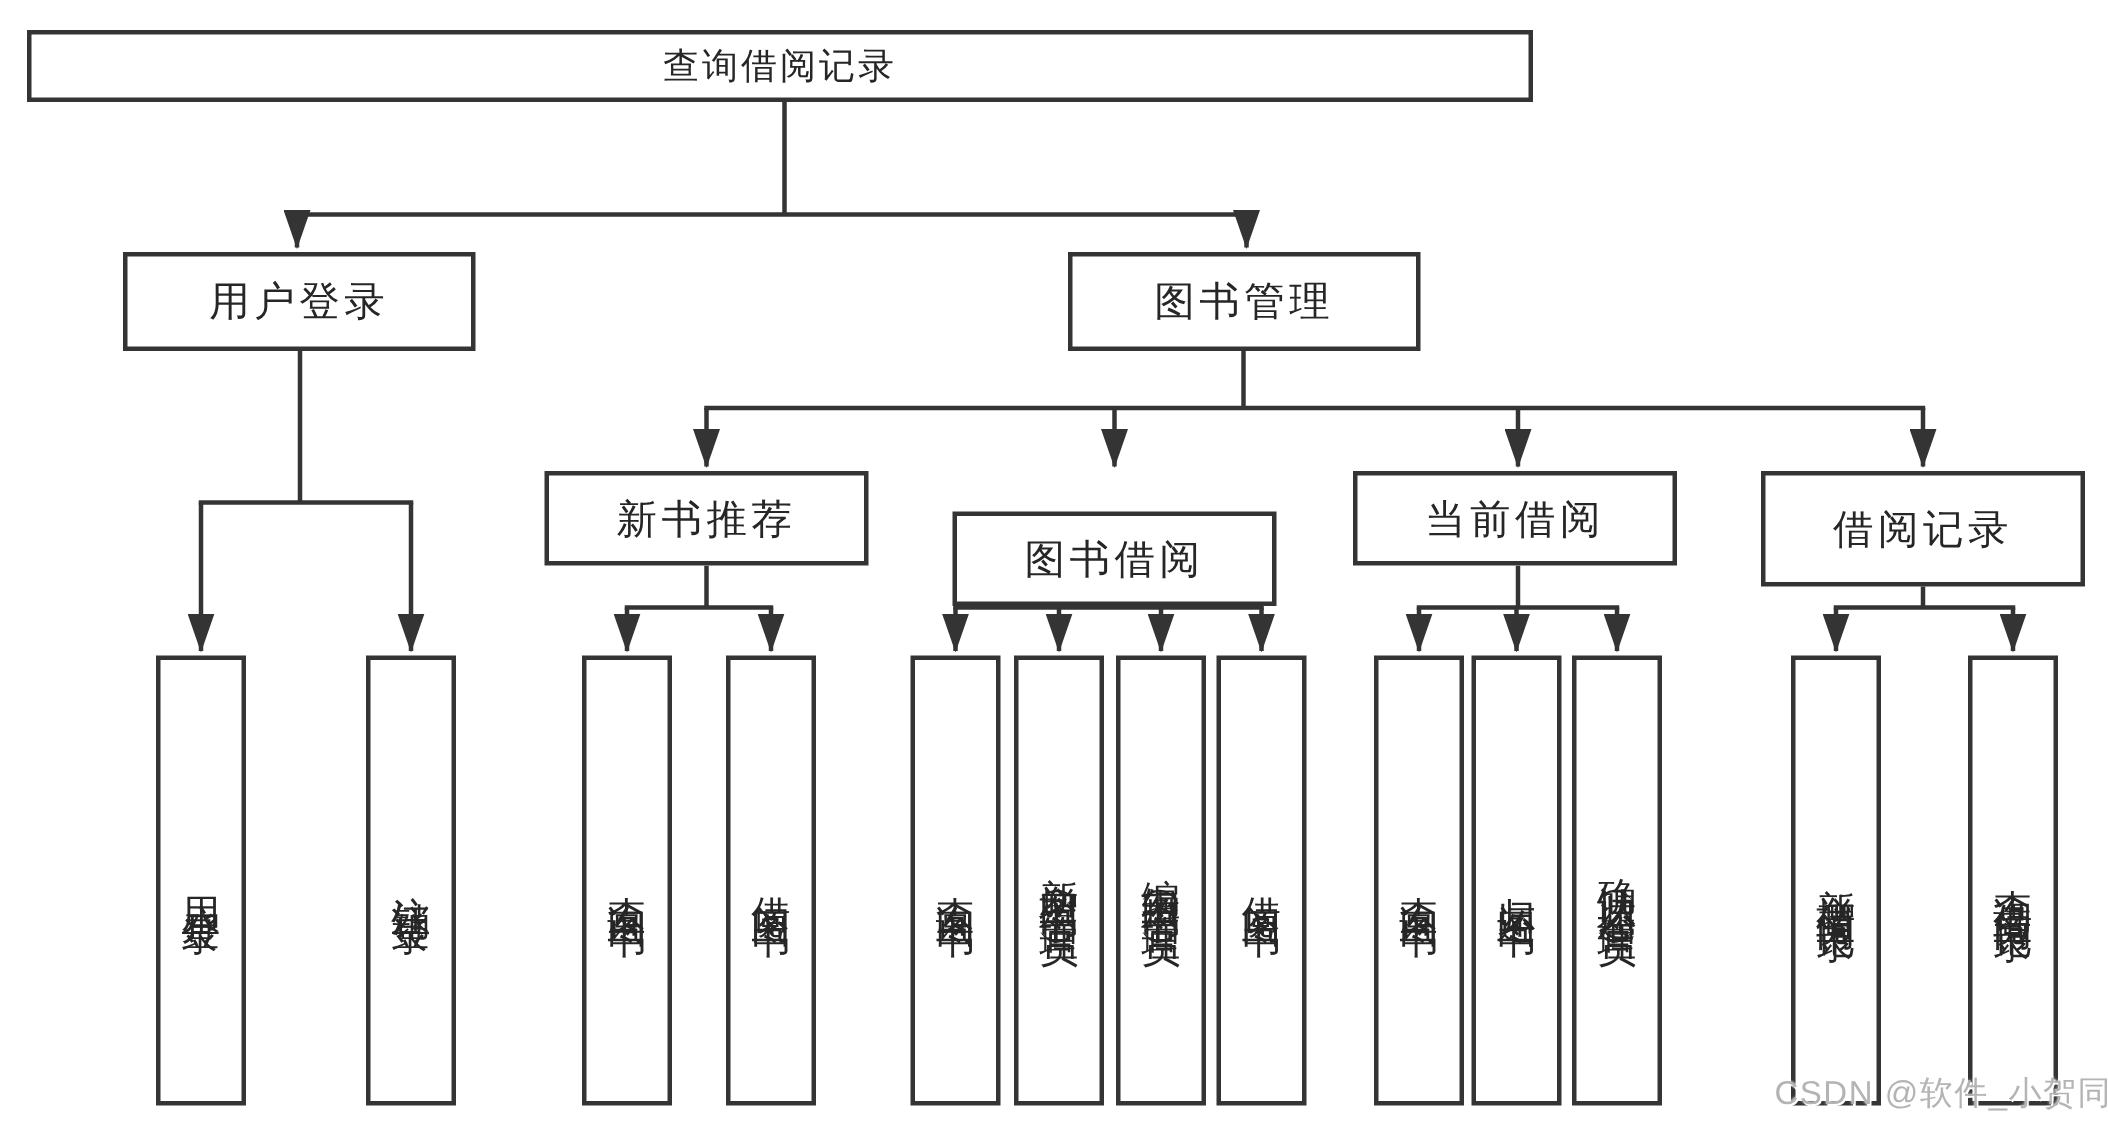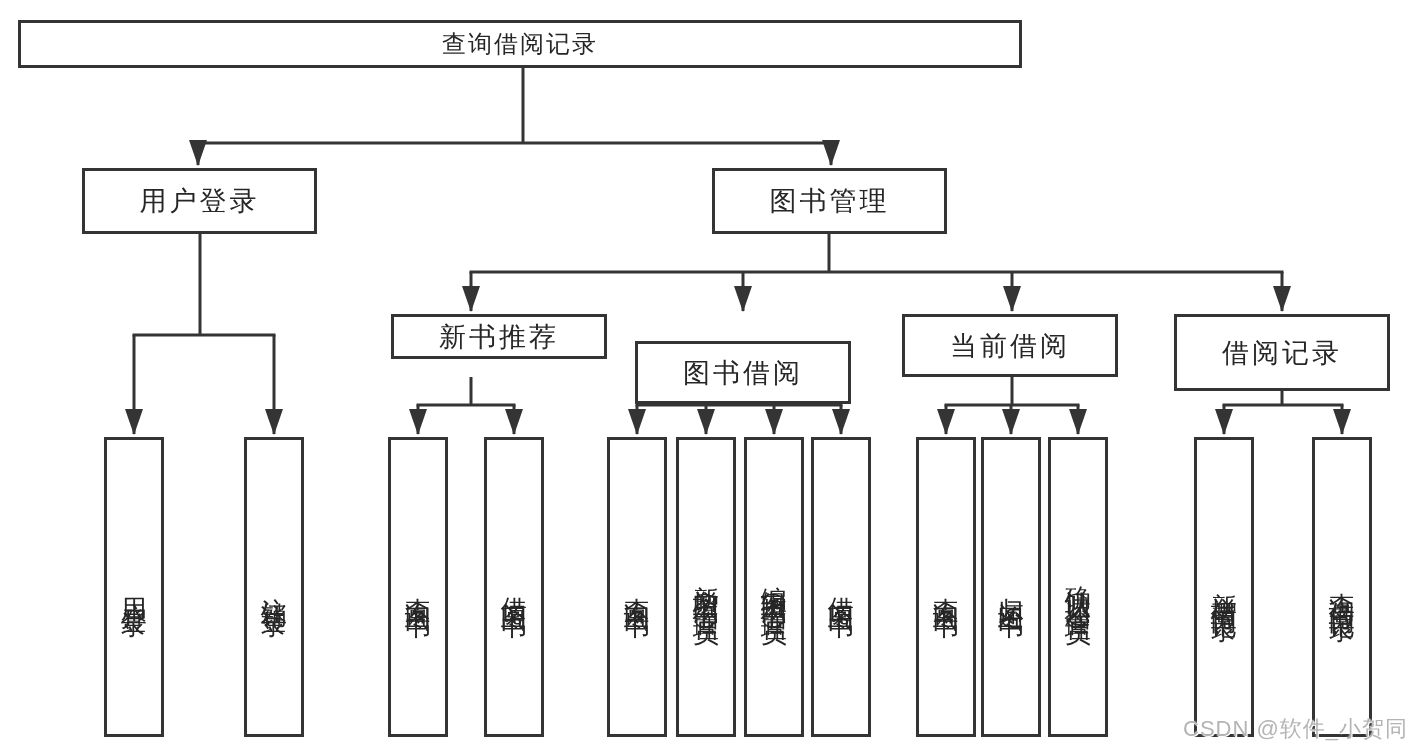--- a/index.html
+++ b/index.html
@@ -116,21 +116,21 @@
     <span>查询借阅记录</span>
   </div>
 
   <div class="node node-h" style="left:82px; top:168px; width:235px; height:66px;">
     <span>用户登录</span>
   </div>
   <div class="node node-h" style="left:712px; top:168px; width:235px; height:66px;">
     <span>图书管理</span>
   </div>
 
-  <div class="node node-h" style="left:363px; top:314px; width:216px; height:45px;margin-left:28px;">
+  <div class="node node-h" style="left:363px; top:314px; width:216px; height:63px;">
     <span>新书推荐</span>
   </div>
   <div class="node node-h" style="left:635px; top:314px; width:216px; height:63px;margin-top:27px;">
     <span>图书借阅</span>
   </div>
   <div class="node node-h" style="left:902px; top:314px; width:216px; height:63px;justify-content:center;">
     <span>当前借阅</span>
   </div>
   <div class="node node-h" style="left:1174px; top:314px; width:216px; height:77px;">
     <span>借阅记录</span>

